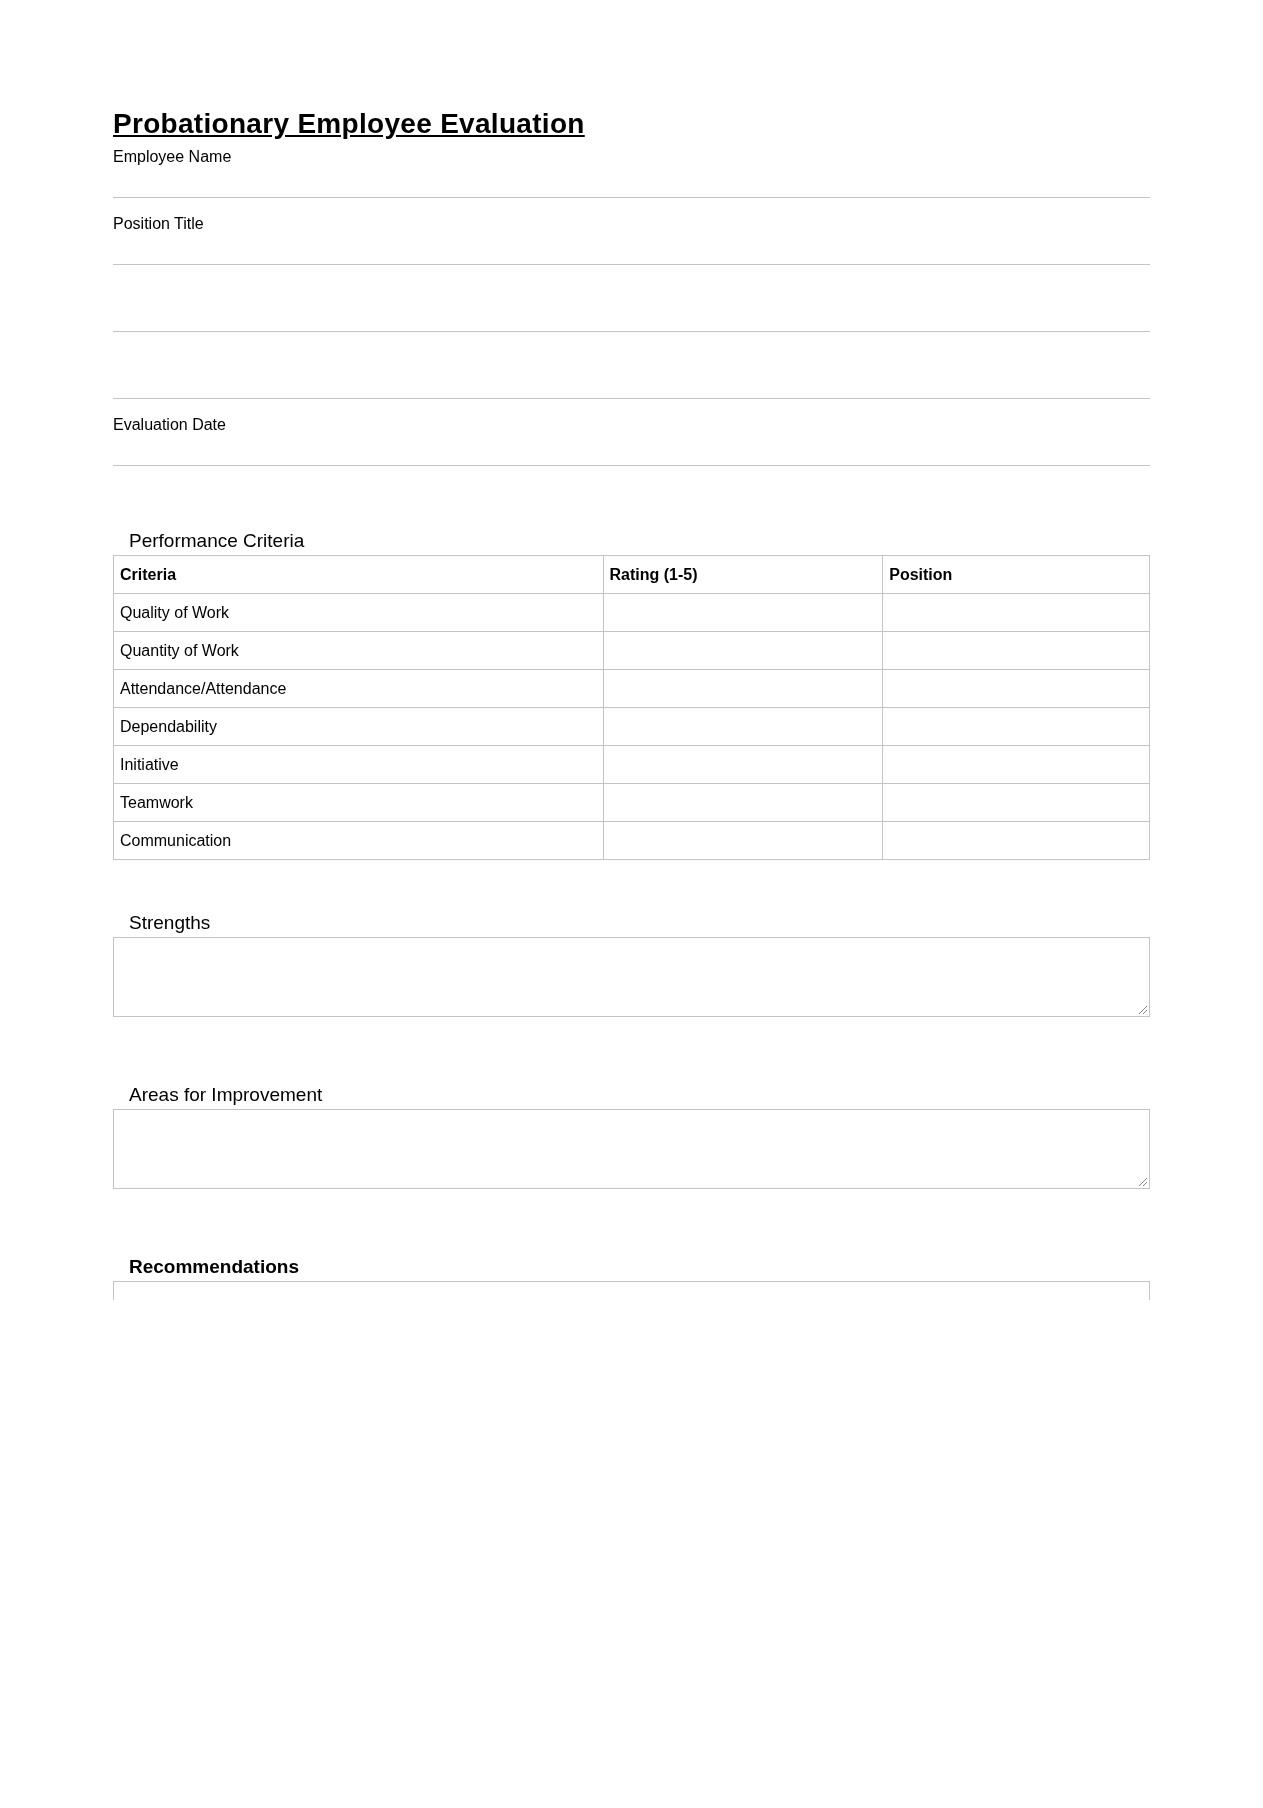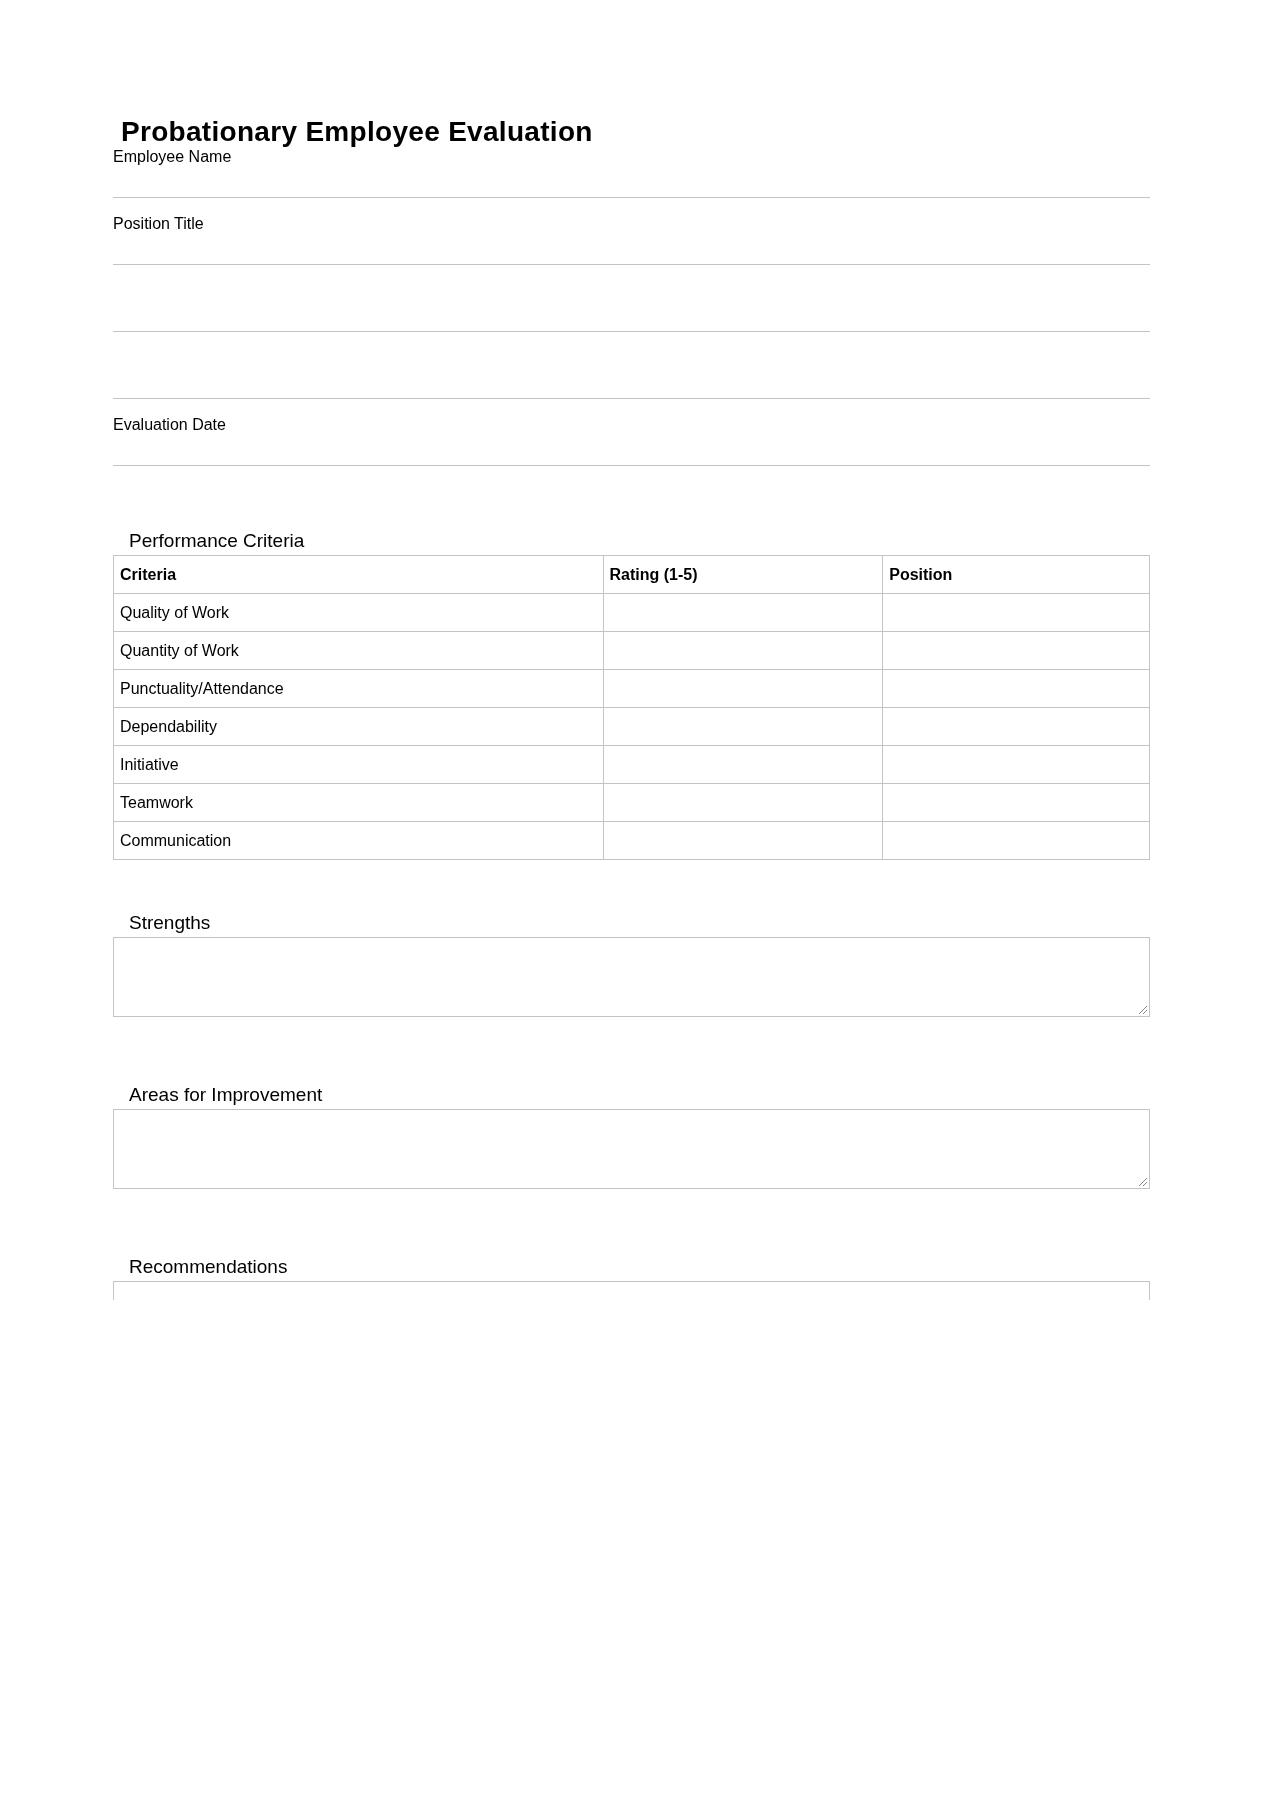--- a/index.html
+++ b/index.html
@@ -1,18 +1,18 @@
 <!DOCTYPE html>
 <html><head>
 <meta charset="utf-8">
 <style>
   html, body { margin:0; padding:0; background:#ffffff; }
   body { width:1263px; height:1808px; font-family:"Liberation Sans", sans-serif; color:#000; position:relative; overflow:hidden; }
   .page { position:absolute; left:113px; top:0; width:1037px; height:1300px; overflow:hidden; }
-  .title { position:absolute; top:107px; left:0; margin:8px; font-size:28px; font-weight:bold; line-height:34px; letter-spacing:0.3px; }
+  .title { position:absolute; top:107px; left:0; margin:0; font-size:28px; font-weight:bold; line-height:34px; letter-spacing:0.3px;text-decoration:underline; }
   .fields { position:absolute; top:148px; left:0; width:1037px; }
   .field { height:67px; position:relative; }
   .field .lbl { display:block; font-size:16px; line-height:18px; }
   .field .inp { position:absolute; left:0; top:18px; width:1037px; height:32px; border:none; border-bottom:1px solid #c4c4c4; padding:0; margin:0; background:transparent; box-sizing:border-box; font-family:"Liberation Sans", sans-serif; font-size:16px; outline:none; }
   .section-h { position:absolute; left:0; margin:16px; font-size:19px; font-weight:normal; line-height:22px; }
   table { position:absolute; left:0; top:555px; width:1037px; border-collapse:collapse; }
   td, th { border:1px solid #c4c4c4; height:38px; padding:0 6px; font-size:16px; text-align:left; box-sizing:border-box;margin-left:36px; }
   th { font-weight:bold; }
   .ta { position:absolute; left:0; width:1037px; height:80px; border:1px solid #c4c4c4; box-sizing:border-box; background:#fff; }
   .grip { position:absolute; right:2px; bottom:2px; width:8px; height:8px;
@@ -65,21 +65,21 @@
         <td>Quality of Work</td>
         <td></td>
         <td></td>
       </tr>
       <tr>
         <td>Quantity of Work</td>
         <td></td>
         <td></td>
       </tr>
       <tr>
-        <td>Punctuality/Attendance</td>
+        <td>Attendance/Attendance</td>
         <td></td>
         <td></td>
       </tr>
       <tr>
         <td>Dependability</td>
         <td></td>
         <td></td>
       </tr>
       <tr>
         <td>Initiative</td>
@@ -102,15 +102,15 @@
   <h2 class="section-h" style="top:896px;">Strengths</h2>
   <div class="ta" style="top:937px;">
     <span class="grip"></span>
   </div>
 
   <h2 class="section-h" style="top:1068px;">Areas for Improvement</h2>
   <div class="ta" style="top:1109px;">
     <span class="grip"></span>
   </div>
 
-  <h2 class="section-h" style="top:1240px;">Recommendations</h2>
+  <h2 class="section-h" style="top:1240px;font-weight:bold;">Recommendations</h2>
   <div class="ta" style="top:1281px;"></div>
 </div>
 
 </body></html>

